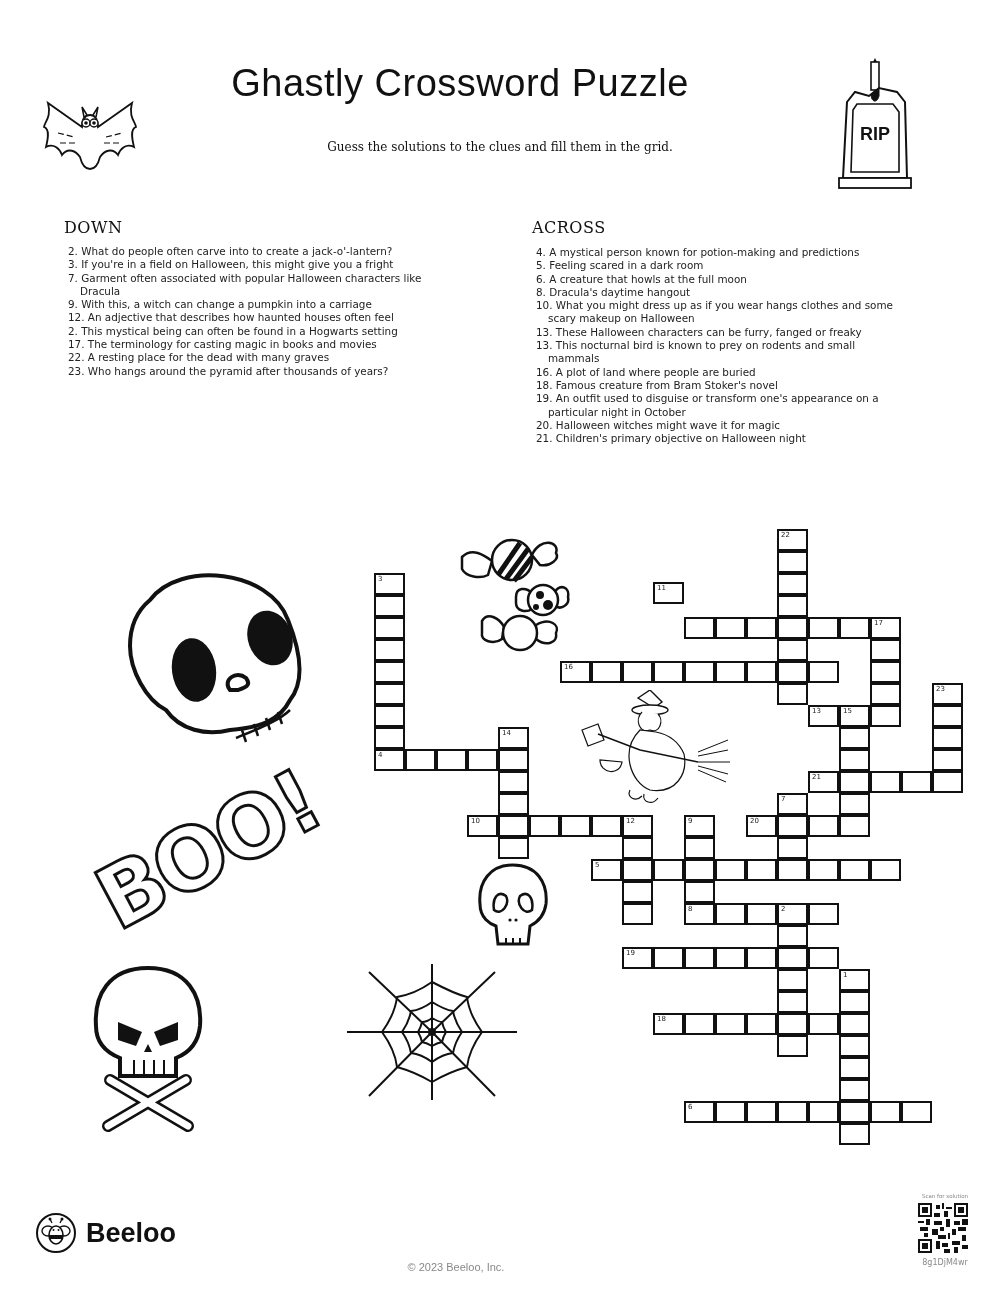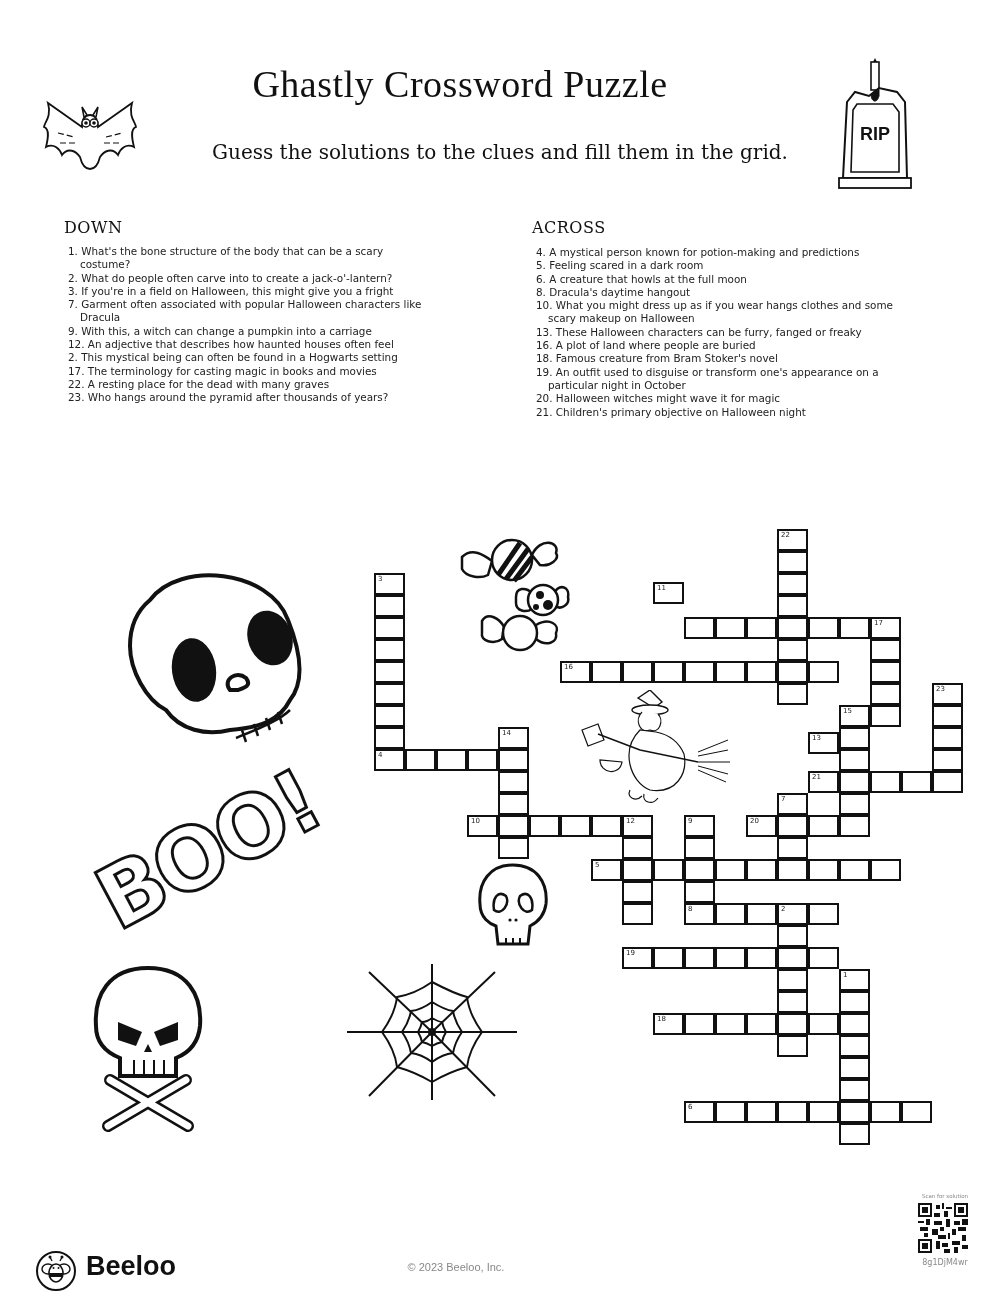--- a/index.html
+++ b/index.html
@@ -1,27 +1,27 @@
 <!DOCTYPE html>
 <html><head>
 <meta charset="utf-8">
 <style>
   html, body { margin: 0; padding: 0; background: #ffffff; }
   body { width: 1000px; height: 1294px; position: relative; overflow: hidden; font-family: "DejaVu Sans", sans-serif; color: #111; }
   .abs { position: absolute; }
-  .title { left: 0; width: 920px; top: 62px; text-align: center; font-family: Liberation Serif, serif; font-size: 38px; letter-spacing: 0.5px; color: #111; }
-  .subtitle { left: 0; width: 1000px; top: 140px; text-align: center; font-family: "DejaVu Serif", serif; font-size: 20px; color: #111; }
+  .title { left: 0; width: 920px; top: 62px; text-align: center; font-family: Liberation Sans, sans-serif; font-size: 38px; letter-spacing: 0.5px; color: #111; }
+  .subtitle { left: 0; width: 1000px; top: 140px; text-align: center; font-family: "DejaVu Serif", serif; font-size: 12px; color: #111; }
   .heading { font-family: "DejaVu Serif", serif; font-size: 16px; font-weight: normal; letter-spacing: 0.5px; }
   .clues { font-family: "DejaVu Sans", sans-serif; font-size: 10.4px; line-height: 13.3px; color: #222; list-style: none; margin: 0; padding: 0; }
   .clues li { padding-left: 18px; text-indent: -12px; }
   .clues li .num { display: inline; }
   .grid { position: absolute; left: 0; top: 0; width: 1000px; height: 1294px; pointer-events: none; }
   .cell { position: absolute; width: 31px; height: 22px; box-sizing: border-box; border: 2px solid #111; background: #fff; pointer-events: auto; }
   .cell .cnum { position: absolute; left: 2px; top: 0px; font-size: 7px; line-height: 8px; color: #222; font-family: "DejaVu Sans", sans-serif; }
-  .footer-logo { left: 36px; top: 1213px; display: flex; align-items: flex-start; gap: 10px; margin-top: 38px; }
+  .footer-logo { left: 36px; top: 1213px; display: flex; align-items: center; gap: 10px; }
   .bee { width: 40px; height: 40px; border: 2px solid #111; border-radius: 50%; box-sizing: border-box; position: relative; }
   .brand { font-family: "Liberation Sans", sans-serif; font-weight: bold; font-size: 27px; color: #111; }
   .copyright { left: 0; width: 912px; top: 1261px; text-align: center; font-size: 11px; color: #888; font-family: "Liberation Sans", sans-serif; }
   .qr-label { left: 905px; top: 1193px; width: 80px; text-align: center; font-size: 5.5px; color: #888; }
   .qr { left: 918px; top: 1203px; width: 50px; height: 50px; }
   .qr-code { left: 905px; top: 1258px; width: 80px; text-align: center; font-size: 8px; color: #888; }
 </style>
 </head>
 <body>
 
@@ -43,40 +43,40 @@
   <path d="M40 0 L42 4 L38 4 Z" fill="#111"></path>
   <path d="M12 44 L20 34 L34 38 L44 30 L62 34 L70 44 L72 120 L8 120 Z" fill="#fff" stroke="#111" stroke-width="2"></path>
   <path d="M18 52 L22 46 L58 46 L64 54 L64 114 L16 114 Z" fill="#fff" stroke="#111" stroke-width="1.6"></path>
   <path d="M36 36 C36 44 42 46 44 38 L44 30" fill="#111" stroke="#111" stroke-width="1"></path>
   <text x="40" y="82" text-anchor="middle" font-family="Liberation Sans, sans-serif" font-weight="bold" font-size="18" fill="#111">RIP</text>
   <rect x="4" y="120" width="72" height="10" fill="#fff" stroke="#111" stroke-width="1.8"></rect>
 </svg>
 
 <div class="abs heading" style="left:64px;top:218px">DOWN</div>
 <ul class="abs clues" id="down-list" style="left:62px;top:245px;width:370px">
-    <li><span class="num">1.</span> <span>What's the bone structure of the body that can be a scary costume?</span></li>
     <li><span class="num">2.</span> <span>What do people often carve into to create a jack-o'-lantern?</span></li>
     <li><span class="num">3.</span> <span>If you're in a field on Halloween, this might give you a fright</span></li>
     <li><span class="num">7.</span> <span>Garment often associated with popular Halloween characters like Dracula</span></li>
     <li><span class="num">9.</span> <span>With this, a witch can change a pumpkin into a carriage</span></li>
     <li><span class="num">12.</span> <span>An adjective that describes how haunted houses often feel</span></li>
     <li><span class="num">2.</span> <span>This mystical being can often be found in a Hogwarts setting</span></li>
     <li><span class="num">17.</span> <span>The terminology for casting magic in books and movies</span></li>
     <li><span class="num">22.</span> <span>A resting place for the dead with many graves</span></li>
     <li><span class="num">23.</span> <span>Who hangs around the pyramid after thousands of years?</span></li>
   </ul>
 
 <div class="abs heading" style="left:532px;top:218px">ACROSS</div>
 <ul class="abs clues" id="across-list" style="left:530px;top:246px;width:370px">
     <li><span class="num">4.</span> <span>A mystical person known for potion-making and predictions</span></li>
     <li><span class="num">5.</span> <span>Feeling scared in a dark room</span></li>
     <li><span class="num">6.</span> <span>A creature that howls at the full moon</span></li>
     <li><span class="num">8.</span> <span>Dracula's daytime hangout</span></li>
     <li><span class="num">10.</span> <span>What you might dress up as if you wear hangs clothes and some scary makeup on Halloween</span></li>
     <li><span class="num">13.</span> <span>These Halloween characters can be furry, fanged or freaky</span></li>
+    <li><span class="num">13.</span> <span>This nocturnal bird is known to prey on rodents and small mammals</span></li>
     <li><span class="num">16.</span> <span>A plot of land where people are buried</span></li>
     <li><span class="num">18.</span> <span>Famous creature from Bram Stoker's novel</span></li>
     <li><span class="num">19.</span> <span>An outfit used to disguise or transform one's appearance on a particular night in October</span></li>
     <li><span class="num">20.</span> <span>Halloween witches might wave it for magic</span></li>
     <li><span class="num">21.</span> <span>Children's primary objective on Halloween night</span></li>
   </ul>
 
 <svg class="abs" style="left:110px;top:560px" width="200" height="190" viewBox="0 0 200 190">
   <path d="M40 40 C70 0 160 10 178 60 C190 90 196 120 180 140 C170 160 150 168 120 170 C96 176 70 170 56 150 C36 140 20 110 20 86 C20 64 28 50 40 40 Z" fill="#fff" stroke="#111" stroke-width="4"></path>
   <ellipse cx="84" cy="110" rx="22" ry="32" fill="#111" transform="rotate(-8 84 110)"></ellipse>
@@ -201,21 +201,21 @@
     <div class="cell" style="left: 715px; top: 661px;"></div>
     <div class="cell" style="left: 746px; top: 661px;"></div>
     <div class="cell" style="left: 808px; top: 661px;"></div>
     <div class="cell" style="left: 932px; top: 683px;">
       <span class="cnum">23</span>
     </div>
     <div class="cell" style="left: 932px; top: 705px;"></div>
     <div class="cell" style="left: 932px; top: 727px;"></div>
     <div class="cell" style="left: 932px; top: 749px;"></div>
     <div class="cell" style="left: 932px; top: 771px;"></div>
-    <div class="cell" style="left: 808px; top: 732px;">
+    <div class="cell" style="left: 808px; top: 705px;">
       <span class="cnum">13</span>
     </div>
     <div class="cell" style="left: 839px; top: 705px;">
       <span class="cnum">15</span>
     </div>
     <div class="cell" style="left: 839px; top: 727px;"></div>
     <div class="cell" style="left: 839px; top: 749px;"></div>
     <div class="cell" style="left: 839px; top: 771px;"></div>
     <div class="cell" style="left: 839px; top: 793px;"></div>
     <div class="cell" style="left: 839px; top: 815px;"></div>

